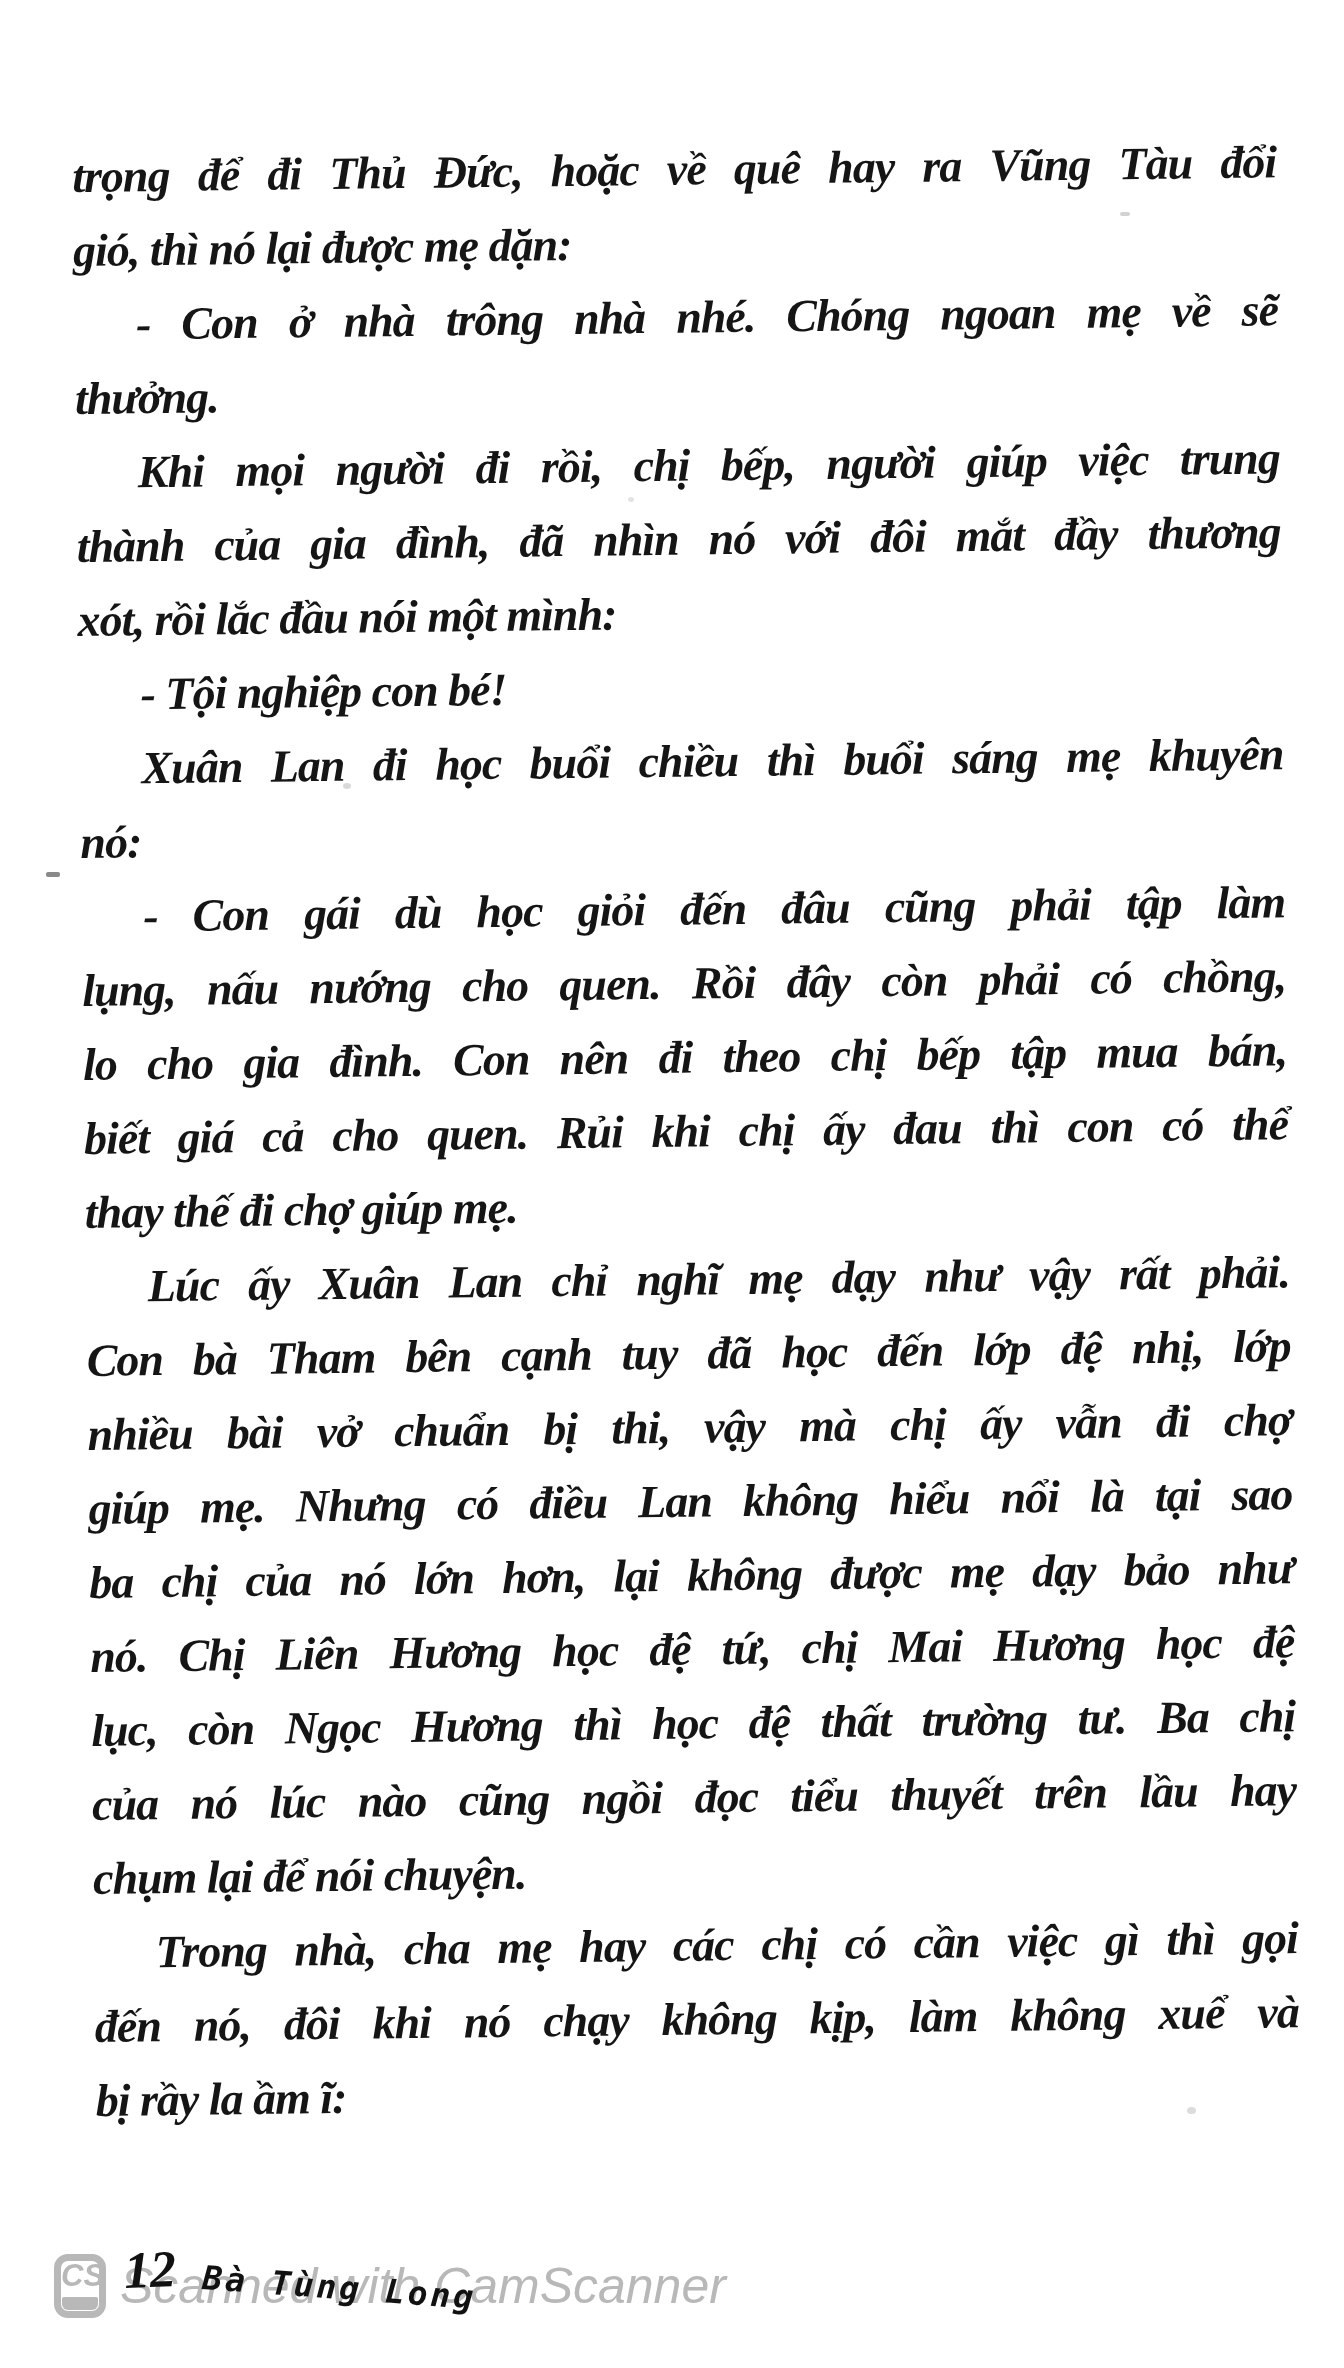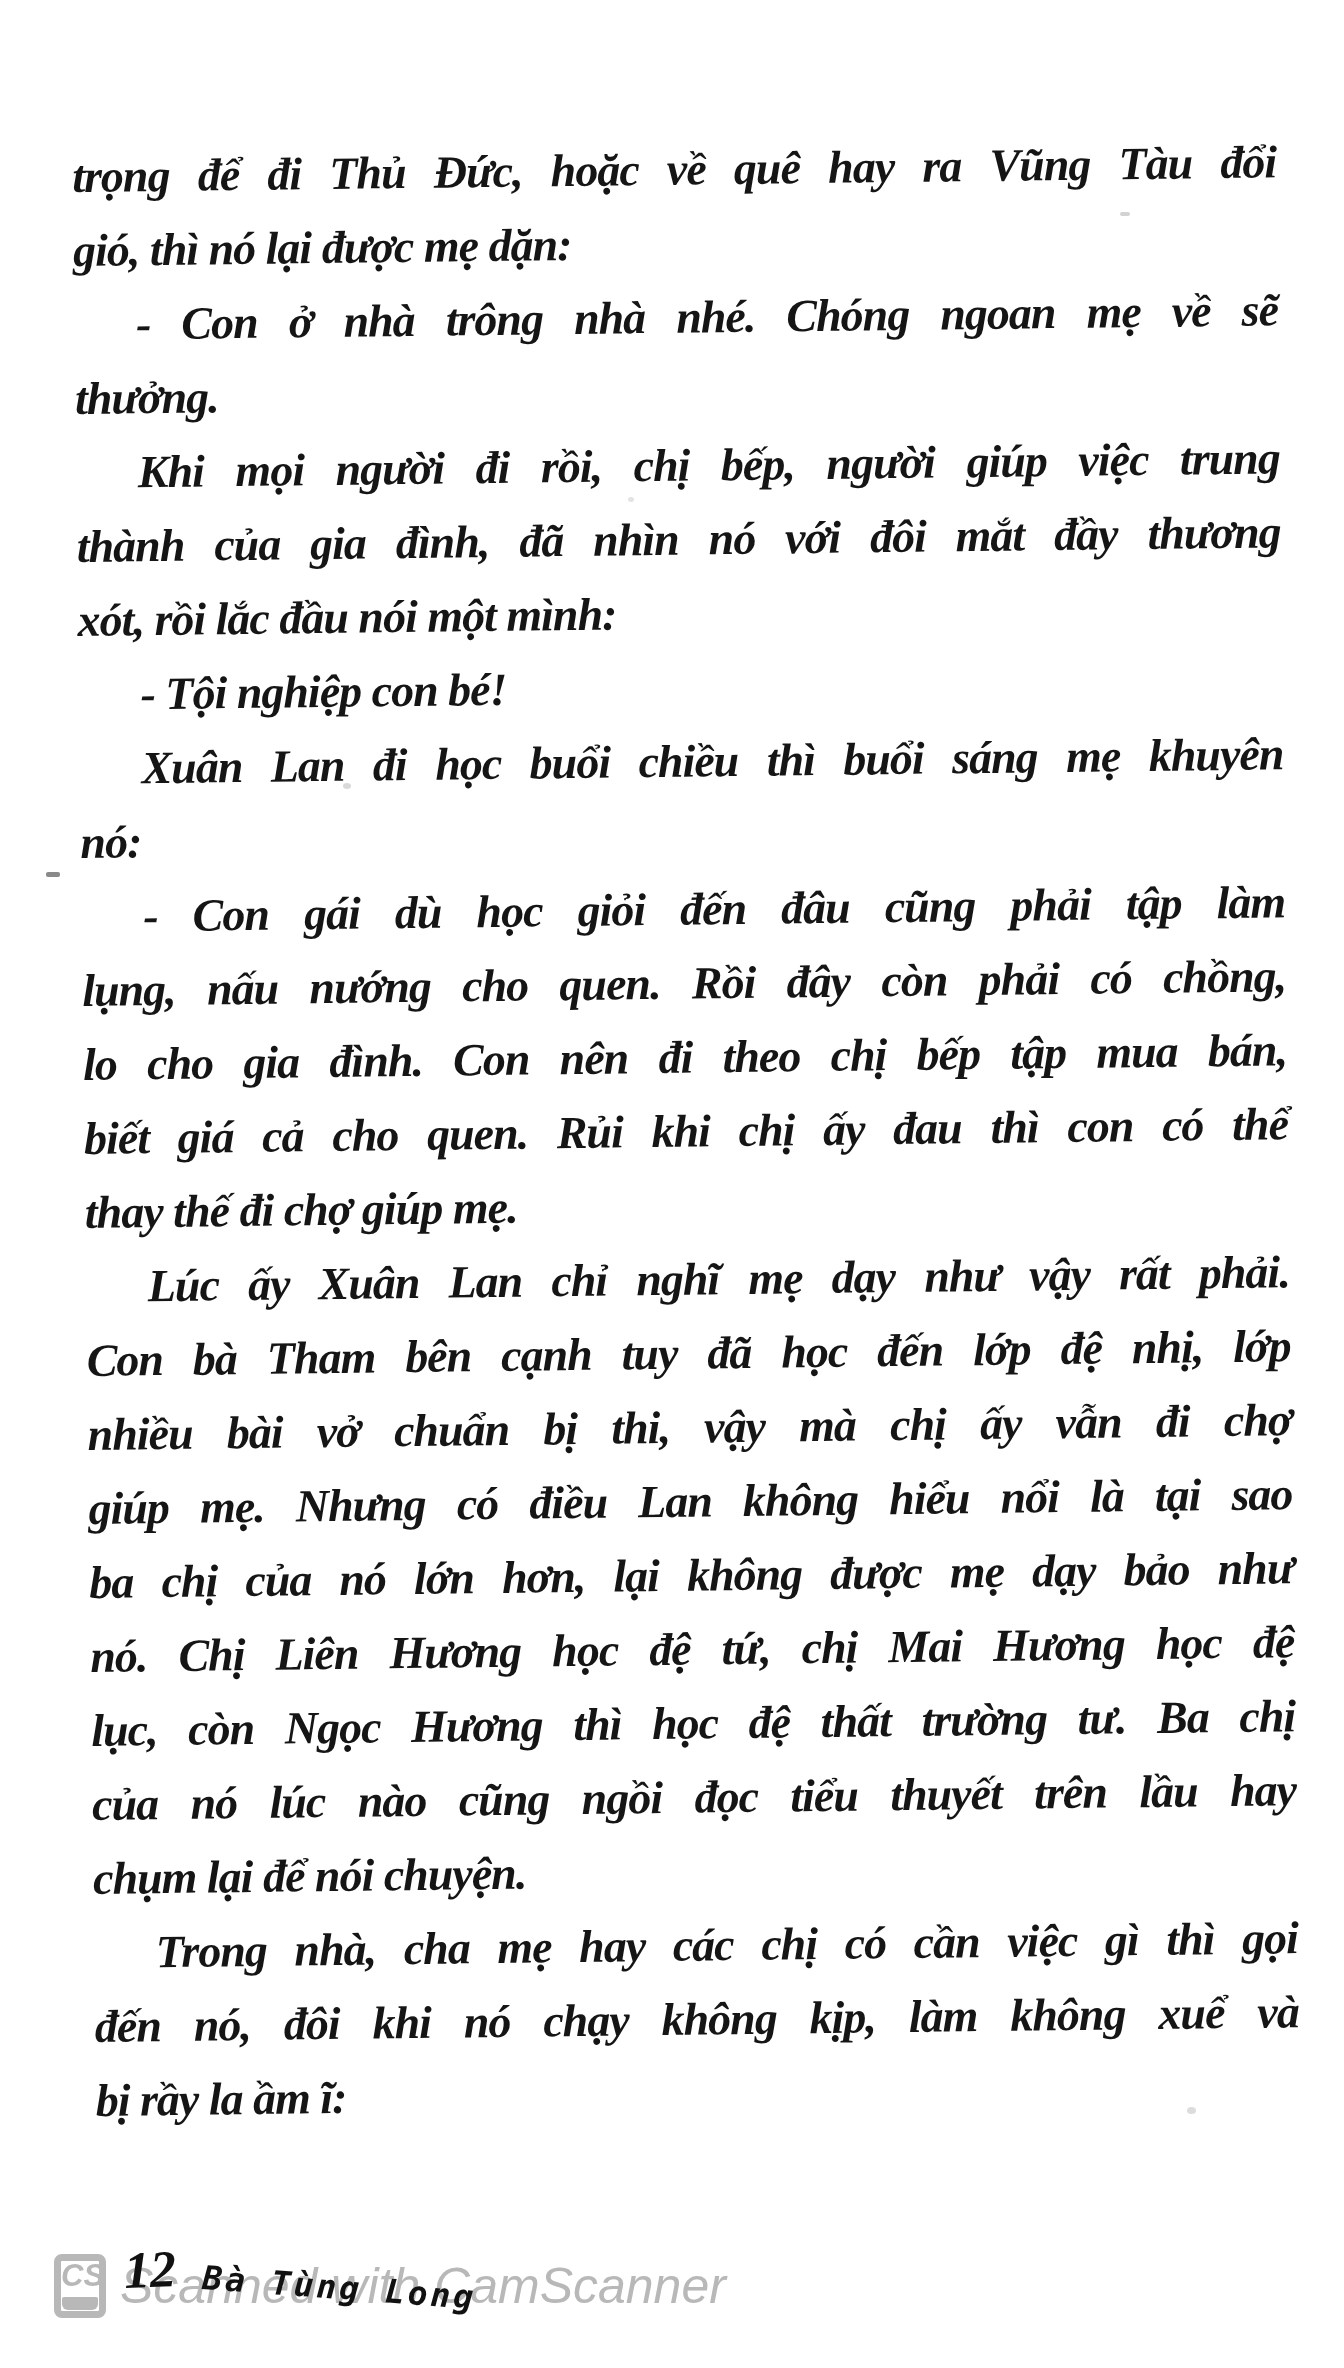--- a/index.html
+++ b/index.html
@@ -64,21 +64,21 @@
     display: flex;
     align-items: center;
     gap: 14px;
     z-index: 1;
   }
   .cs-logo {
     position: relative;
     width: 52px;
     height: 64px;
     border: 7px solid #b8b8b8;
-    border-radius: 8px;
+    border-radius: 14px;
     box-sizing: border-box;
     flex: 0 0 auto;
   }
   .cs-text {
     position: absolute;
     top: -3px;
     left: 0;
     right: 0;
     text-align: center;
     font-family: "Liberation Sans", "DejaVu Sans", sans-serif;

